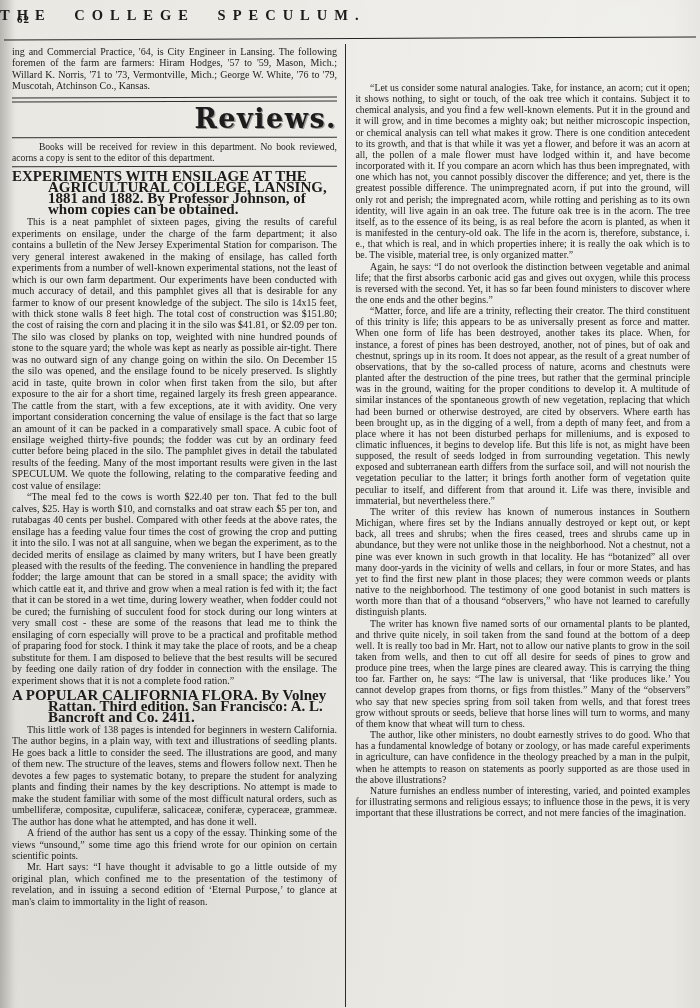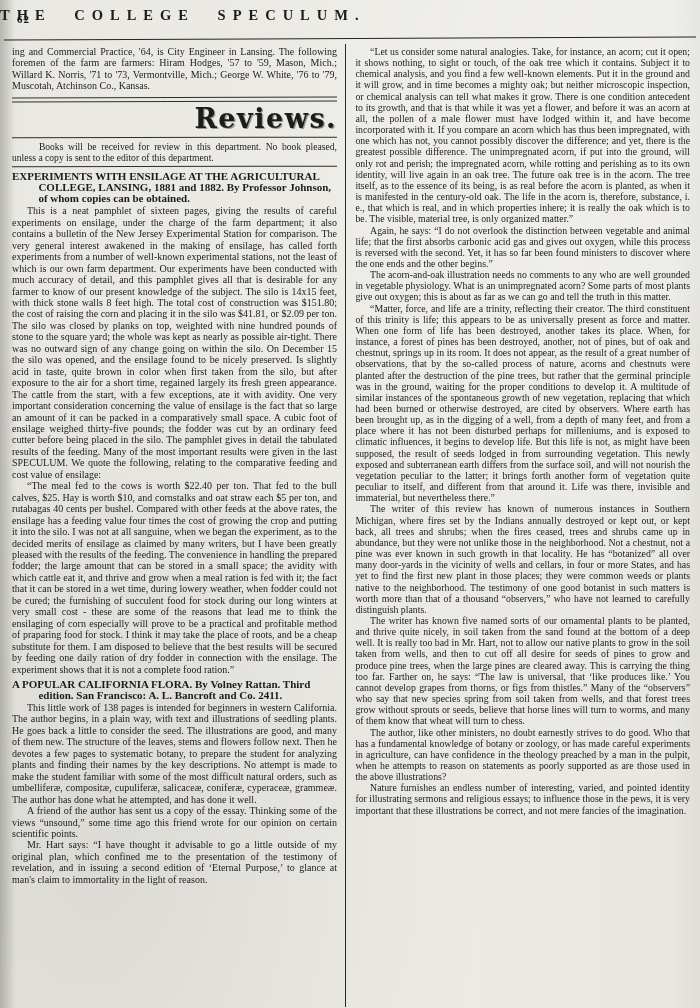--- a/index.html
+++ b/index.html
@@ -20,33 +20,33 @@
   .edge-shade{position:absolute;left:0;top:0;width:14px;height:100%;
     background:linear-gradient(90deg,rgba(70,70,64,0.20),transparent);pointer-events:none;}
   .header{position:relative;height:26px;padding-top:7px;}
   .page-num{position:absolute;left:17px;top:13px;font-weight:bold;font-size:11px;letter-spacing:1px;}
   .masthead{text-align:left;font-weight:bold;font-size:14.5px;letter-spacing:7px;word-spacing:12px;margin:0;}
   .header-rule{border-top:1.6px solid #242424;margin:5px 4px 0 4px;transform:rotate(-0.25deg);}
   .columns{display:flex;box-sizing:border-box;height:968px;padding:7px 6px 0 12px;}
   .col{box-sizing:border-box;text-align:justify;font-size:10px;line-height:11.45px;}
   .col-left{width:333px;padding-right:8px;}
   .col-divider{width:1.4px;background:#2b2b28;margin-top:-2px;}
-  .col-right{flex:1;padding-left:9px;padding-right:4px;font-size:9.8px;line-height:11.15px;}
+  .col-right{flex:1;padding-left:9px;padding-right:4px;font-size:9.8px;line-height:11.15px;margin-top:36px;}
   p{margin:0;text-indent:1.5em;}
   p.cont{text-indent:0;}
   .double-rule{border-top:1px solid #2e2e2b;border-bottom:1px solid #2e2e2b;height:2.6px;margin:5px 0 3px 0;transform:rotate(-0.15deg);}
   .thin-rule{border-top:1px solid #2e2e2b;margin:3px 0;transform:rotate(-0.1deg);}
   .reviews-title{
     text-align:right;font-family:"DejaVu Serif",serif;font-weight:bold;
     font-size:27px;letter-spacing:1.5px;margin:1px 0 0 0;line-height:30px;
     text-shadow:1.3px 1.3px 0 rgba(30,30,30,0.40);
   }
   .notice{font-size:9.6px;line-height:11px;text-indent:2.8em;margin:1px 0 2px 0;}
   .review-heading{
-    font-weight:bold;font-size:11px;line-height:11px;text-align:left;
+    font-weight:bold;font-size:15px;line-height:11px;text-align:left;
     padding-left:2.4em;text-indent:-2.4em;margin:4px 0 1px 0;
   }
 </style>
 </head>
 <body>
 
 <div class="page">
   <div class="edge-shade"></div>
 
   <div class="header">
@@ -56,21 +56,21 @@
   <div class="header-rule"></div>
 
   <div class="columns">
 
     <div class="col col-left">
       <p class="cont">ing and Commercial Practice, '64, is City Engineer in Lansing. The following foremen of the farm are farmers: Hiram Hodges, '57 to '59, Mason, Mich.; Willard K. Norris, '71 to '73, Vermontville, Mich.; George W. White, '76 to '79, Muscotah, Atchinson Co., Kansas.</p>
 
       <div class="double-rule"></div>
       <h2 class="reviews-title">Reviews.</h2>
       <div class="thin-rule"></div>
-      <p class="notice">Books will be received for review in this department.  No book pleased, unless a copy is sent to the editor of this department.</p>
+      <p class="notice">Books will be received for review in this department.  No book reviewed, acorns a copy is sent to the editor of this department.</p>
       <div class="thin-rule"></div>
 
       <div>
         <h3 class="review-heading">EXPERIMENTS WITH ENSILAGE AT THE AGRICULTURAL COLLEGE, LANSING, 1881 and 1882.  By Professor Johnson, of whom copies can be obtained.</h3>
         <p>This is a neat pamphlet of sixteen pages, giving the results of careful experiments on ensilage, under the charge of the farm department; it also contains a bulletin of the New Jersey Experimental Station for comparison.  The very general interest awakened in the making of ensilage, has called forth experiments from a number of well-known experimental stations, not the least of which is our own farm department.  Our experiments have been conducted with much accuracy of detail, and this pamphlet gives all that is desirable for any farmer to know of our present knowledge of the subject.  The silo is 14x15 feet, with thick stone walls 8 feet high.  The total cost of construction was $151.80; the cost of raising the corn and placing it in the silo was $41.81, or $2.09 per ton.  The silo was closed by planks on top, weighted with nine hundred pounds of stone to the square yard; the whole was kept as nearly as possible air-tight.  There was no outward sign of any change going on within the silo.  On December 15 the silo was opened, and the ensilage found to be nicely preserved.  Is slightly acid in taste, quite brown in color when first taken from the silo, but after exposure to the air for a short time, regained largely its fresh green appearance.  The cattle from the start, with a few exceptions, ate it with avidity.  One very important consideration concerning the value of ensilage is the fact that so large an amount of it can be packed in a comparatively small space.  A cubic foot of ensilage weighed thirty-five pounds; the fodder was cut by an ordinary feed cutter before being placed in the silo.  The pamphlet gives in detail the tabulated results of the feeding.  Many of the most important results were given in the last SPECULUM.  We quote the following, relating to the comparative feeding and cost value of ensilage:</p>
         <p>“The meal fed to the cows is worth $22.40 per ton.  That fed to the bull calves, $25.  Hay is worth $10, and cornstalks and oat straw each $5 per ton, and rutabagas 40 cents per bushel.  Compared with other feeds at the above rates, the ensilage has a feeding value four times the cost of growing the crop and putting it into the silo.  I was not at all sanguine, when we began the experiment, as to the decided merits of ensilage as claimed by many writers, but I have been greatly pleased with the results of the feeding.  The convenience in handling the prepared fodder; the large amount that can be stored in a small space; the avidity with which cattle eat it, and thrive and grow when a meal ration is fed with it; the fact that it can be stored in a wet time, during lowery weather, when fodder could not be cured; the furnishing of succulent food for stock during our long winters at very small cost - these are some of the reasons that lead me to think the ensilaging of corn especially will prove to be a practical and profitable method of praparing food for stock.  I think it may take the place of roots, and be a cheap substitute for them.  I am disposed to believe that the best results will be secured by feeding one daily ration of dry fodder in connection with the ensilage.  The experiment shows that it is not a complete food ration.”</p>
       </div>
 
       <div>
         <h3 class="review-heading">A POPULAR CALIFORNIA FLORA.  By Volney Rattan.  Third edition. San Francisco: A. L. Bancroft and Co.  2411.</h3>
@@ -81,22 +81,21 @@
         <p>A friend of the author has sent us a copy of the essay. Thinking some of the views “unsound,” some time ago this friend wrote for our opinion on certain scientific points.</p>
         <p>Mr. Hart says: “I have thought it advisable to go a little outside of my original plan, which confined me to the presentation of the testimony of revelation, and in issuing a second edition of ‘Eternal Purpose,’ to glance at man's claim to immortality in the light of reason.</p>
       </div>
     </div>
 
     <div class="col-divider"></div>
 
     <div class="col col-right">
       <p>“Let us consider some natural analogies.  Take, for instance, an acorn; cut it open; it shows nothing, to sight or touch, of the oak tree which it contains.  Subject it to chemical analysis, and you find a few well-known elements.  Put it in the ground and it will grow, and in time becomes a mighty oak; but neither microscopic inspection, or chemical analysis can tell what makes it grow.  There is one condition antecedent to its growth, and that is that while it was yet a flower, and before it was an acorn at all, the pollen of a male flower must have lodged within it, and have become incorporated with it.  If you compare an acorn which has thus been impregnated, with one which has not, you cannot possibly discover the difference; and yet, there is the greatest possible difference.  The unimpregnated acorn, if put into the ground, will only rot and perish; the impregnated acorn, while rotting and perishing as to its own identity, will live again in an oak tree.  The future oak tree is in the acorn.  The tree itself, as to the essence of its being, is as real before the acorn is planted, as when it is manifested in the century-old oak.  The life in the acorn is, therefore, substance, i. e., that which is real, and in which properties inhere; it is really the oak which is to be.  The visible, material tree, is only organized matter.”</p>
       <p>Again, he says: “I do not overlook the distinction between vegetable and animal life; that the first absorbs carbonic acid gas and gives out oxygen, while this process is reversed with the second.  Yet, it has so far been found ministers to discover where the one ends and the other begins.”</p>
-      <p>The acorn-and-oak illustration needs no comments to any who are well grounded in vegetable physiology.  What is an unimpregnated acorn?  Some parts of most plants give out oxygen; this is about as far as we can go and tell the truth in this matter.</p>
       <p>“Matter, force, and life are a trinity, reflecting their creator. The third constituent of this trinity is life; this appears to be as universally present as force and matter.  When one form of life has been destroyed, another takes its place.  When, for instance, a forest of pines has been destroyed, another, not of pines, but of oak and chestnut, springs up in its room.  It does not appear, as the result of a great number of observations, that by the so-called process of nature, acorns and chestnuts were planted after the destruction of the pine trees, but rather that the germinal principle was in the ground, waiting for the proper conditions to develop it.  A multitude of similar instances of the spontaneous growth of new vegetation, replacing that which had been burned or otherwise destroyed, are cited by observers.  Where earth has been brought up, as in the digging of a well, from a depth of many feet, and from a place where it has not been disturbed perhaps for milleniums, and is exposed to climatic influences, it begins to develop life.  But this life is not, as might have been supposed, the result of seeds lodged in from surrounding vegetation.  This newly exposed and subterranean earth differs from the surface soil, and will not nourish the vegetation peculiar to the latter; it brings forth another form of vegetation quite peculiar to itself, and different from that around it.  Life was there, invisible and immaterial, but nevertheless there.”</p>
       <p>The writer of this review has known of numerous instances in Southern Michigan, where fires set by the Indians annually destroyed or kept out, or kept back, all trees and shrubs; when the fires ceased, trees and shrubs came up in abundance, but they were not unlike those in the neighborhood.  Not a chestnut, not a pine was ever known in such growth in that locality.  He has “botanized” all over many door-yards in the vicinity of wells and cellars, in four or more States, and has yet to find the first new plant in those places; they were common weeds or plants native to the neighborhood.  The testimony of one good botanist in such matters is worth more than that of a thousand “observers,” who have not learned to carefully distinguish plants.</p>
       <p>The writer has known five named sorts of our ornamental plants to be planted, and thrive quite nicely, in soil taken from the sand found at the bottom of a deep well.  It is really too bad in Mr. Hart, not to allow our native plants to grow in the soil taken from wells, and then to cut off all desire for seeds of pines to grow and produce pine trees, when the large pines are cleared away.  This is carrying the thing too far.  Farther on, he says: “The law is universal, that ‘like produces like.’  You cannot develop grapes from thorns, or figs from thistles.”  Many of the “observers” who say that new species spring from soil taken from wells, and that forest trees grow without sprouts or seeds, believe that horse lines will turn to worms, and many of them know that wheat will turn to chess.</p>
       <p>The author, like other ministers, no doubt earnestly strives to do good.  Who that has a fundamental knowledge of botany or zoology, or has made careful experiments in agriculture, can have confidence in the theology preached by a man in the pulpit, when he attempts to reason on statements as poorly supported as are those used in the above illustrations?</p>
-      <p>Nature furnishes an endless number of interesting, varied, and pointed identity for illustrating sermons and religious essays; to influence those in the pews, it is very important that these illustrations be correct, and not mere fancies of the imagination.</p>
+      <p>Nature furnishes an endless number of interesting, varied, and pointed examples for illustrating sermons and religious essays; to influence those in the pews, it is very important that these illustrations be correct, and not mere fancies of the imagination.</p>
     </div>
 
   </div>
 </div>
 
 </body></html>

